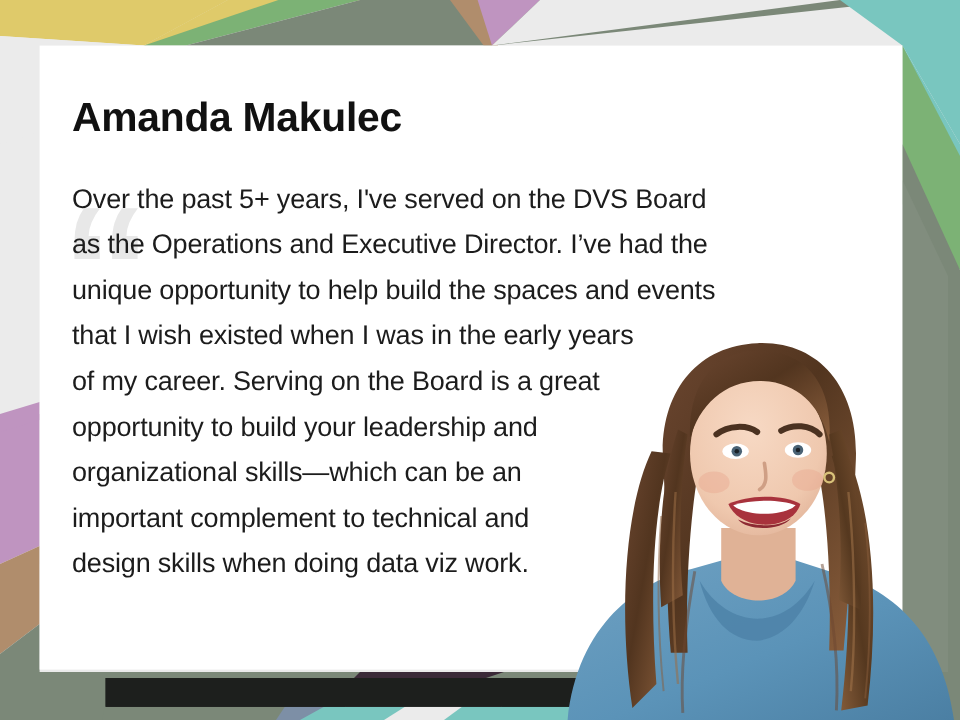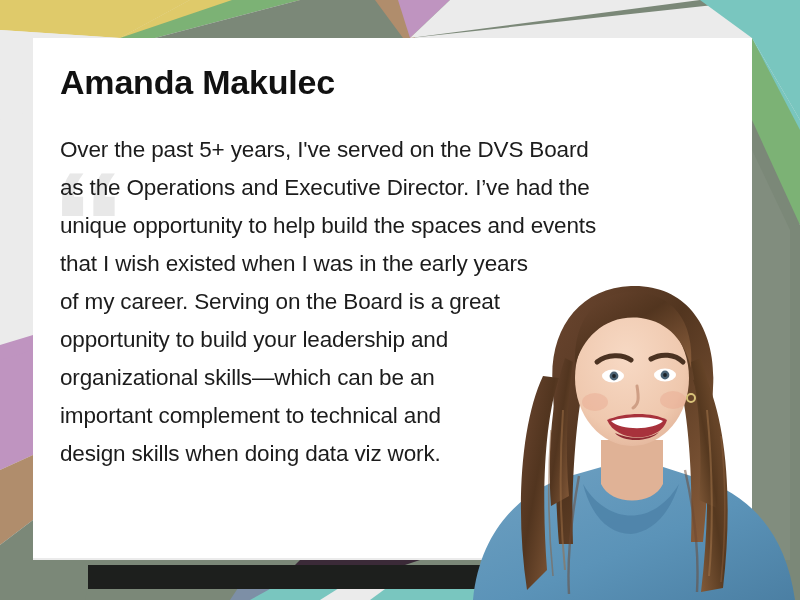--- a/index.html
+++ b/index.html
@@ -49,21 +49,21 @@
     height: 520px;
     background: #ffffff;
     z-index: 3;
     overflow: hidden;
   }
 
   #card-inner {
     position: relative;
     width: 100%;
     height: 100%;
-    padding: 26px 30px 0 25px;
+    padding: 42px 30px 0 25px;
   }
 
   #person-name {
     font-size: 34px;
     font-weight: 700;
     color: #111111;
     letter-spacing: -0.2px;
     line-height: 1.1;
     margin: 0 0 0 2px;
     position: relative;

